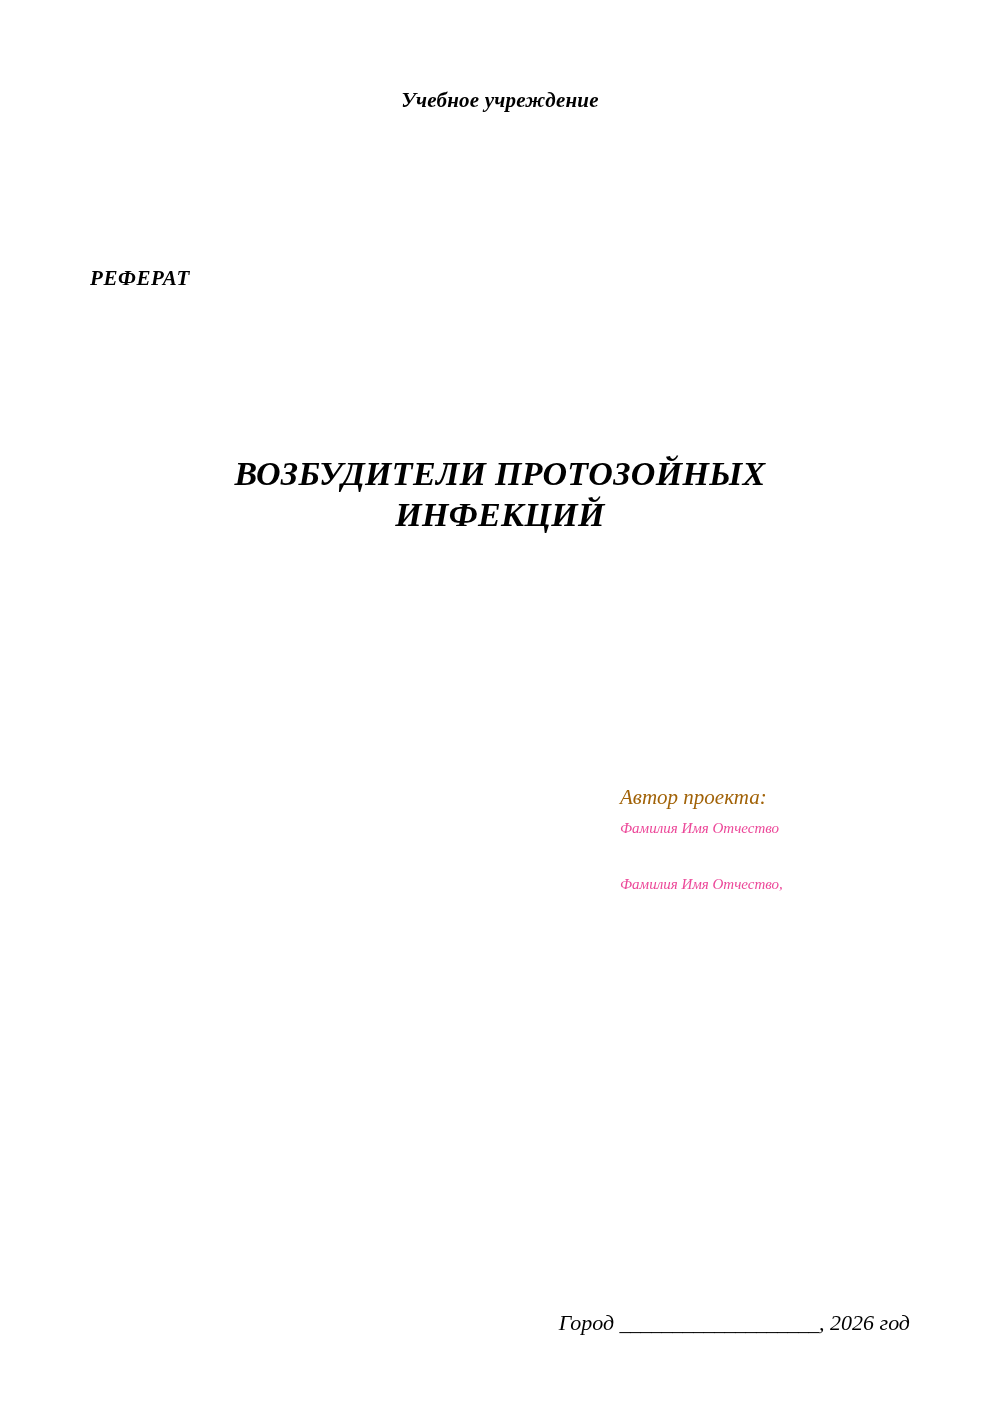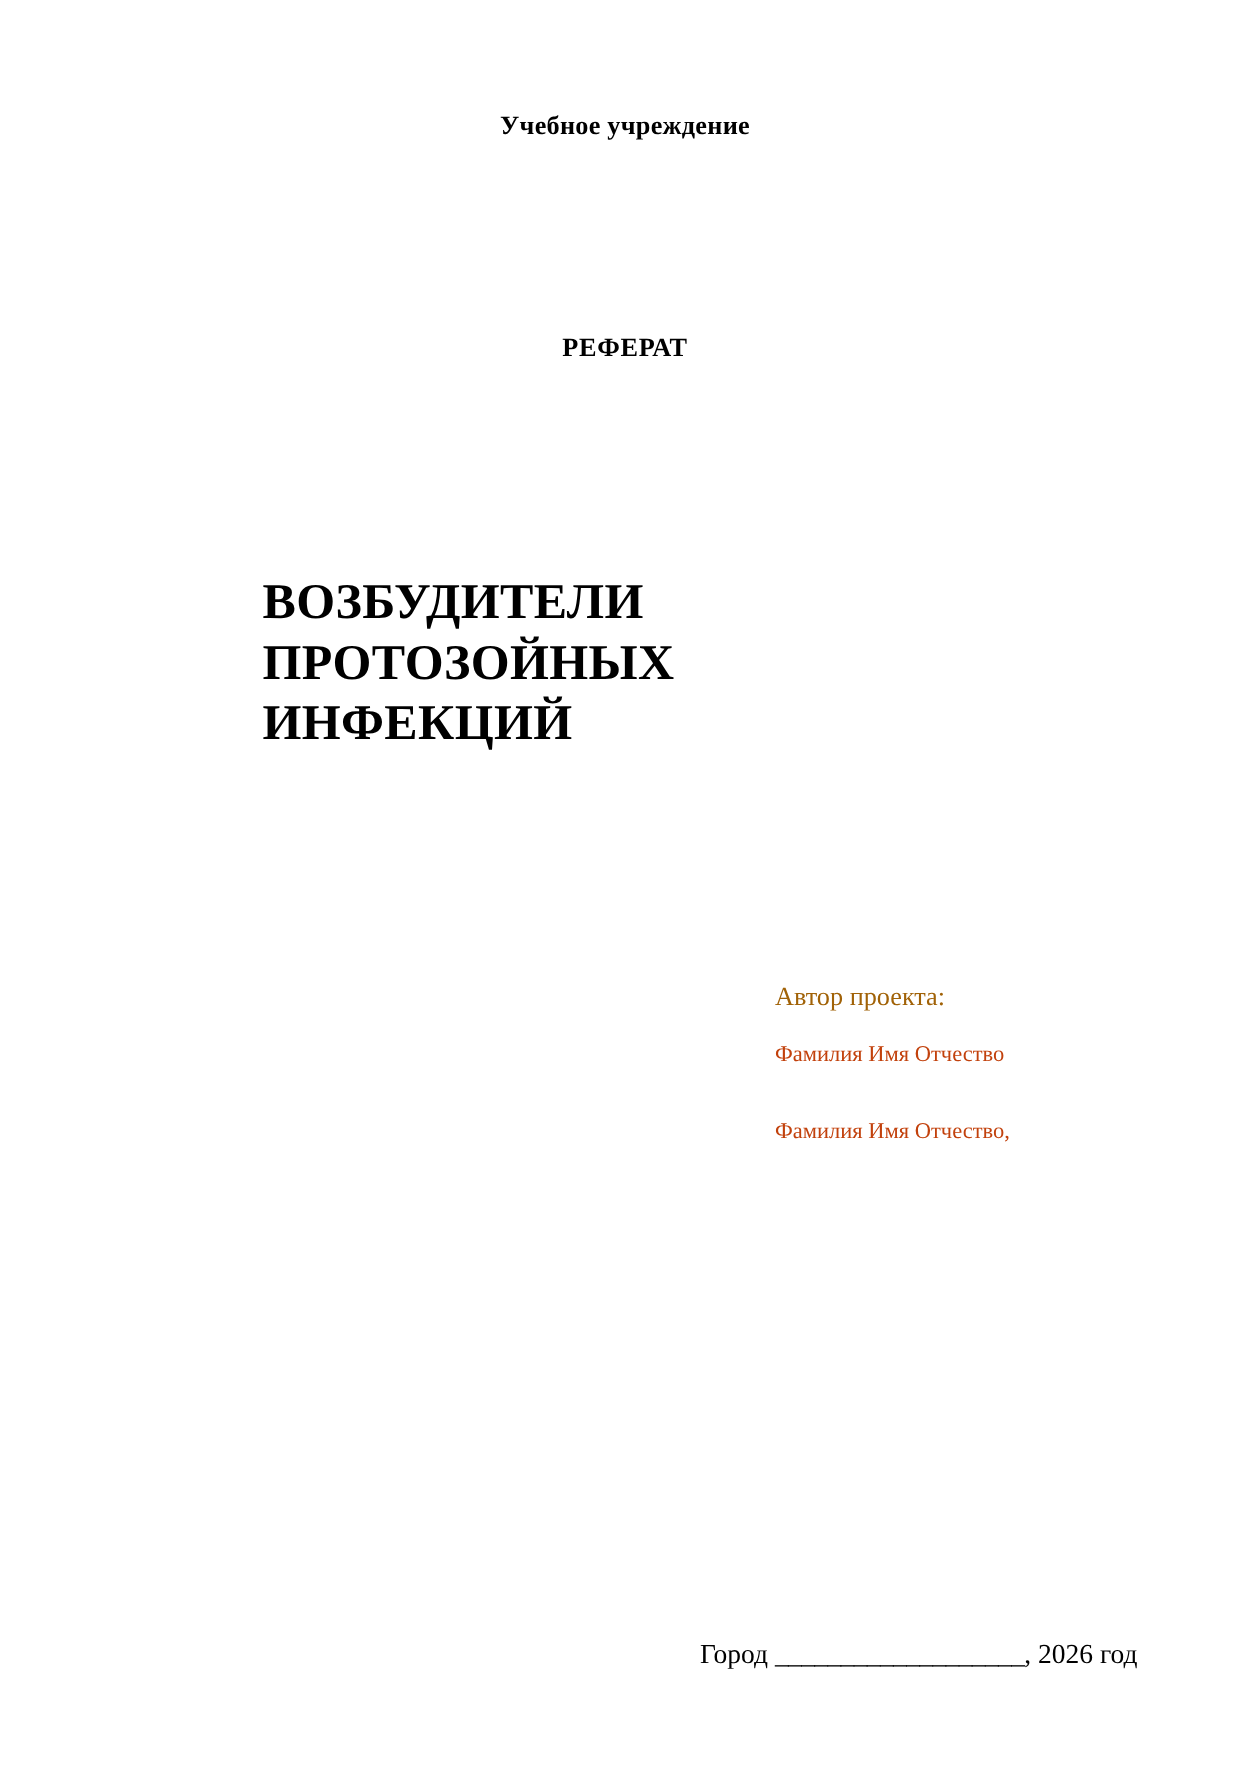--- a/index.html
+++ b/index.html
@@ -12,20 +12,21 @@
   .page {
     position: relative;
     width: 820px;
     height: 1414px;
     margin: 0 auto;
     background: #ffffff;
     box-sizing: border-box;
     font-family: "Liberation Serif", "DejaVu Serif", serif;
     color: #000000;
     overflow: hidden;
+    font-style: italic;
   }
 
   
   .page::before {
     content: "";
     position: absolute;
     inset: 0;
     pointer-events: none;
     box-shadow: inset 0 0 0 1px #ffffff;
   }
@@ -39,33 +40,33 @@
     font-size: 21px;
     font-weight: 700;
     letter-spacing: 0.2px;
   }
 
   .doc-type {
     position: absolute;
     top: 266px;
     left: 0;
     right: 0;
-    text-align: center;
+    text-align: left;
     font-size: 21px;
     font-weight: 700;
     letter-spacing: 0.6px;
   }
 
   .doc-title {
     position: absolute;
     top: 430px;
     left: 120px;
     right: 120px;
-    text-align: left;
-    font-size: 40px;
+    text-align: center;
+    font-size: 34px;
     font-weight: 700;
     line-height: 1.22;
     letter-spacing: 0.3px;
   }
 
   .credits {
     position: absolute;
     top: 782px;
     left: 530px;
     width: 380px;
@@ -77,25 +78,25 @@
   }
 
   .credit-label {
     font-size: 21px;
     font-weight: 400;
     color: #a16207;
     line-height: 1.45;
   }
 
   .credit-value {
-    font-size: 18px;
+    font-size: 15px;
     font-weight: 400;
-    color: #c2410c;
+    color: #ec4899;
     line-height: 1.45;
-    margin-top: 18px;
+    margin-top: 6px;
   }
 
   .credit-value-line {
     display: block;
   }
 
   .footer {
     position: absolute;
     bottom: 78px;
     left: 0;

